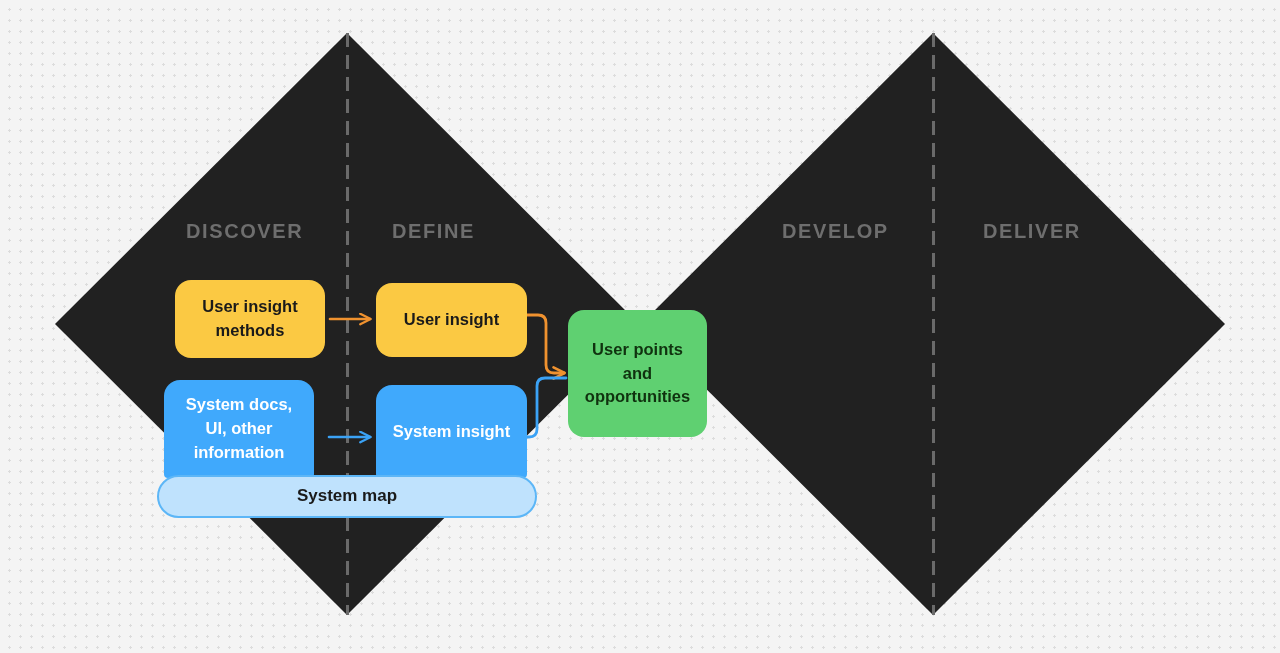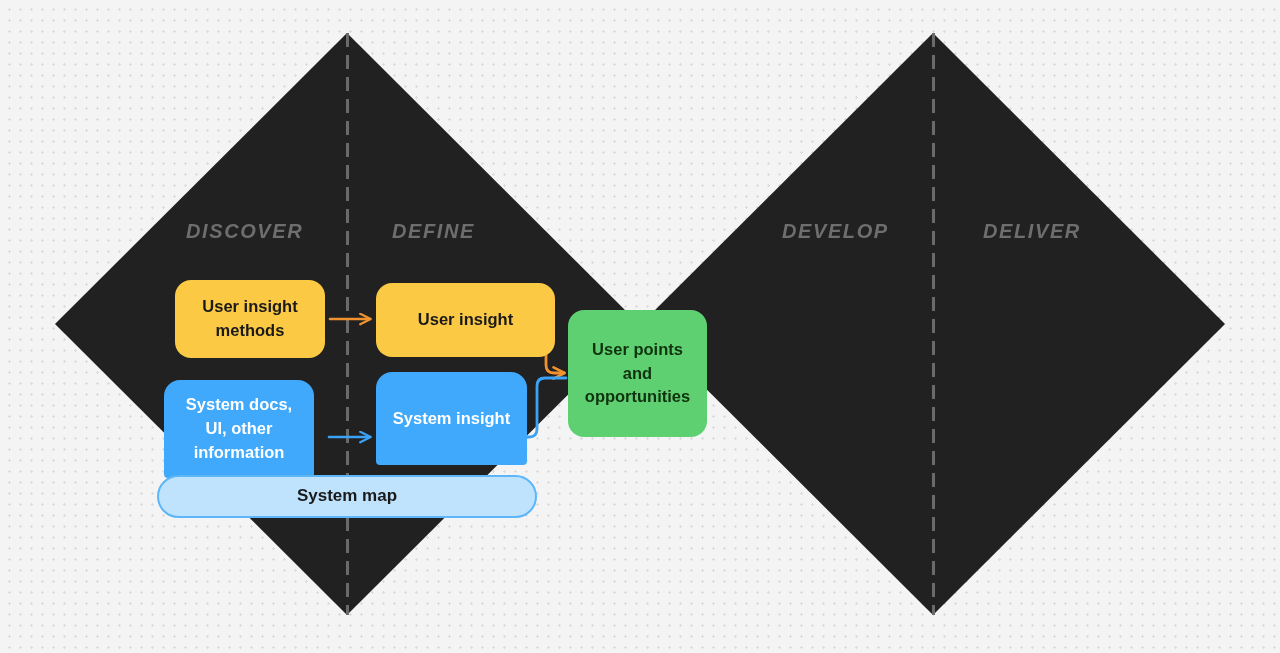--- a/index.html
+++ b/index.html
@@ -53,21 +53,20 @@
   #divider-2 { left: 932px; }
 
   .phase-label {
     position: absolute;
     color: #6e6e6e;
     font-size: 20px;
     font-weight: bold;
     letter-spacing: 1.6px;
     white-space: nowrap;
     top: 220px;
-    font-style: italic;
   }
   #phase-discover { left: 186px; }
   #phase-define   { left: 392px; }
   #phase-develop  { left: 782px; }
   #phase-deliver  { left: 975px; margin-left: 8px; }
 
   .node {
     position: absolute;
     display: flex;
     align-items: center;
@@ -83,26 +82,26 @@
     left: 175px; top: 280px; width: 150px; height: 78px;
     background: #FBC943; color: #1a1a1a;
     border-radius: 16px;
   }
   #node-system-docs {
     left: 164px; top: 380px; width: 150px; height: 98px;
     background: #40A9FC; color: #ffffff;
     border-radius: 16px 16px 4px 4px;
   }
   #node-user-insight {
-    left: 376px; top: 283px; width: 179px; height: 74px;
+    left: 376px; top: 283px; width: 151px; height: 74px;
     background: #FBC943; color: #1a1a1a;
     border-radius: 16px;
   }
   #node-system-insight {
-    left: 376px; top: 372px; width: 151px; height: 93px;
+    left: 376px; top: 385px; width: 151px; height: 93px;
     background: #40A9FC; color: #ffffff;
     border-radius: 16px 16px 4px 4px;
   }
   #node-pain-points {
     left: 568px; top: 310px; width: 139px; height: 127px;
     background: #5FD071; color: #10320f;
     border-radius: 16px;
   }
   #node-system-map {
     left: 157px; top: 475px; width: 380px; height: 43px;

